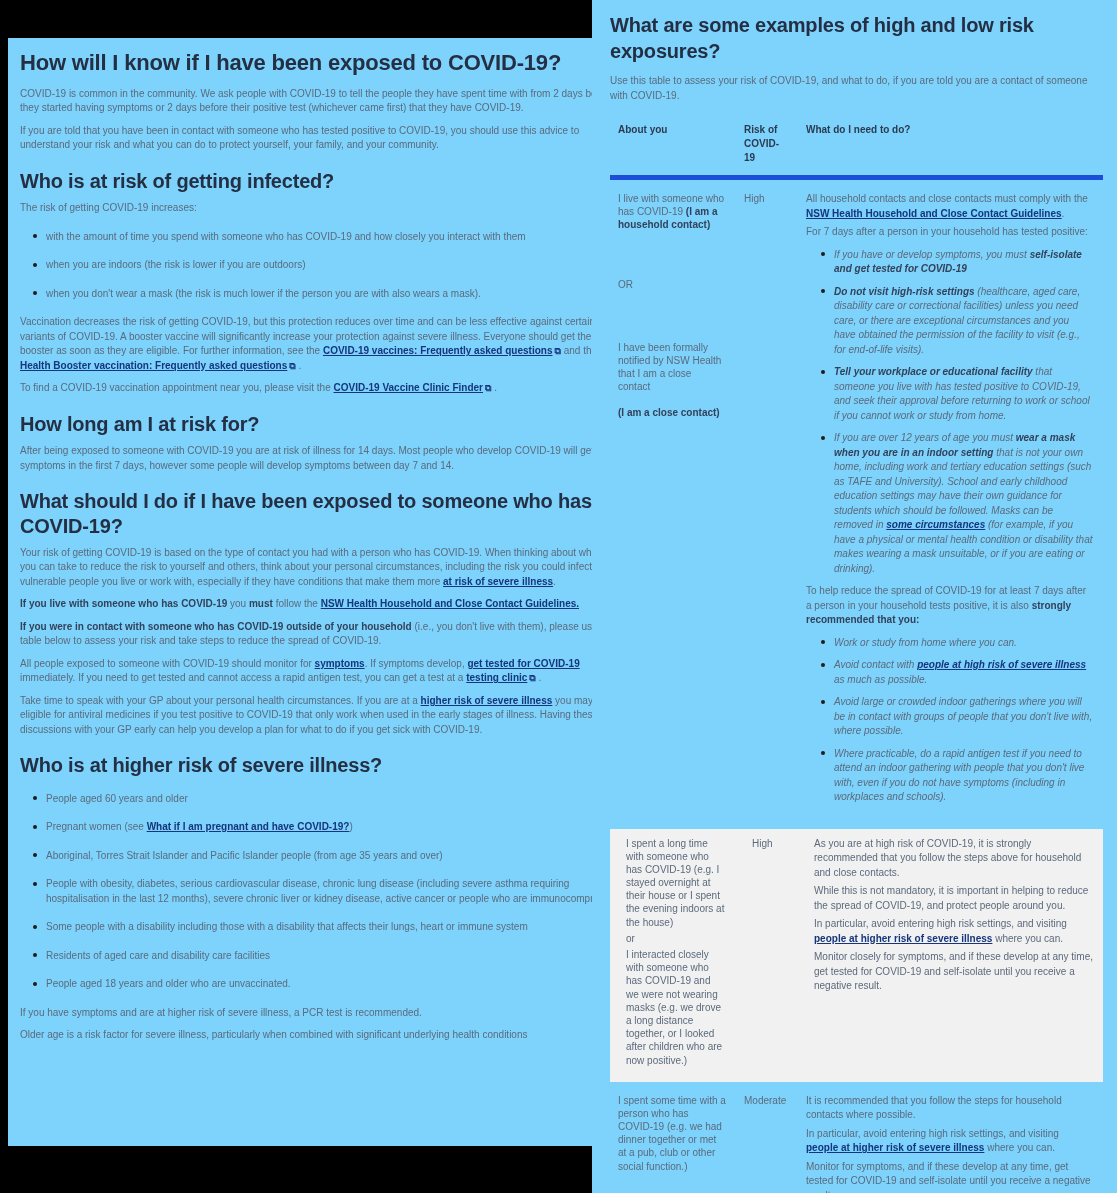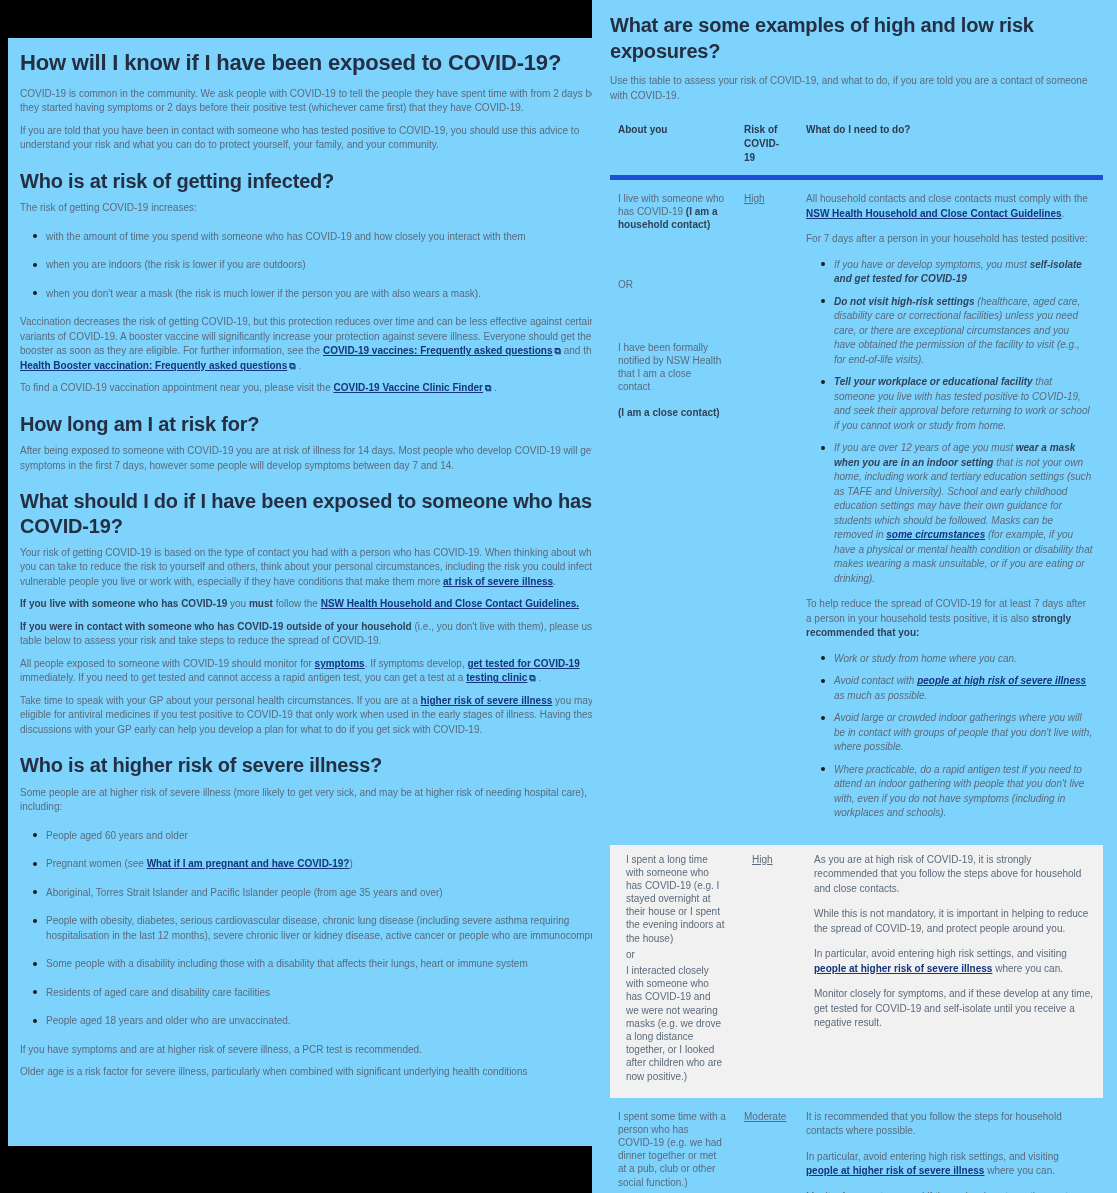--- a/index.html
+++ b/index.html
@@ -28,22 +28,22 @@
   .ext { color:#16357c; font-size:9px; margin-left:2px; font-weight:bold; }
 
   table { width:100%; table-layout:fixed; border-collapse:separate; border-spacing:0 4px; margin-top:12px; }
   col.c-about { width:126px; } col.c-risk { width:62px; } col.c-todo { width:auto; }
   th { text-align:left; vertical-align:top; font-size:10px; line-height:1.4; color:#2c3a50;
        padding:4px 8px 10px 8px; border-bottom:5px solid #1d4ed8; }
   td { vertical-align:top; font-size:10px; color:#5b6a7c; padding:8px 10px 12px 8px; }
   tr.gray td { background:#f1f1f1;padding-left:16px; }
   td.about p { line-height:1.32; margin:3px 0; }
   td.about p:first-child { margin-top:0; }
-  td.risk { line-height:1.32;text-decoration:underline; }
-  td.todo p { margin:11px 0; }
+  td.risk { line-height:1.32; }
+  td.todo p { margin:4px 0; }
   td.todo p:first-child { margin-top:0; }
   td.todo ul { margin:7px 0 7px 12px;font-style:italic; }
   td.todo li { margin:8px 0; }
   .spacer { width:100%; }
 </style>
 </head>
 <body>
 
 <div class="page" id="page-left">
   <div id="left-blocks">
@@ -61,21 +61,20 @@
       <p><span>To find a COVID-19 vaccination appointment near you, please visit the </span><a href="#" class="link">COVID-19 Vaccine Clinic Finder</a><span class="ext">⧉</span><span> .</span></p>
       <h2><span>How long am I at risk for?</span></h2>
       <p><span>After being exposed to someone with COVID-19 you are at risk of illness for 14 days. Most people who develop COVID-19 will get symptoms in the first 7 days, however some people will develop symptoms between day 7 and 14.</span></p>
       <h2><span>What should I do if I have been exposed to someone who has COVID-19?</span></h2>
       <p><span>Your risk of getting COVID-19 is based on the type of contact you had with a person who has COVID-19. When thinking about what steps you can take to reduce the risk to yourself and others, think about your personal circumstances, including the risk you could infect vulnerable people you live or work with, especially if they have conditions that make them more </span><a href="#" class="link">at risk of severe illness</a><span>.</span></p>
       <p><span class="bold">If you live with someone who has COVID-19</span><span> you </span><span class="bold">must</span><span> follow the </span><a href="#" class="link">NSW Health Household and Close Contact Guidelines.</a></p>
       <p><span class="bold">If you were in contact with someone who has COVID-19 outside of your household</span><span> (i.e., you don't live with them), please use the table below to assess your risk and take steps to reduce the spread of COVID-19.</span></p>
       <p><span>All people exposed to someone with COVID-19 should monitor for </span><a href="#" class="link">symptoms</a><span>. If symptoms develop, </span><a href="#" class="link">get tested for COVID-19</a><span> immediately. If you need to get tested and cannot access a rapid antigen test, you can get a test at a </span><a href="#" class="link">testing clinic</a><span class="ext">⧉</span><span> .</span></p>
       <p><span>Take time to speak with your GP about your personal health circumstances. If you are at a </span><a href="#" class="link">higher risk of severe illness</a><span> you may be eligible for antiviral medicines if you test positive to COVID-19 that only work when used in the early stages of illness. Having these discussions with your GP early can help you develop a plan for what to do if you get sick with COVID-19.</span></p>
       <h2><span>Who is at higher risk of severe illness?</span></h2>
-      <p><span>Some people are at higher risk of severe illness (more likely to get very sick, and may be at higher risk of needing hospital care), including:</span></p>
       <ul>
         <li><span>People aged 60 years and older</span></li>
         <li><span>Pregnant women (see </span><a href="#" class="link">What if I am pregnant and have COVID-19?</a><span>)</span></li>
         <li><span>Aboriginal, Torres Strait Islander and Pacific Islander people (from age 35 years and over)</span></li>
         <li><span>People with obesity, diabetes, serious cardiovascular disease, chronic lung disease (including severe asthma requiring hospitalisation in the last 12 months), severe chronic liver or kidney disease, active cancer or people who are immunocompromised</span></li>
         <li><span>Some people with a disability including those with a disability that affects their lungs, heart or immune system</span></li>
         <li><span>Residents of aged care and disability care facilities</span></li>
         <li><span>People aged 18 years and older who are unvaccinated.</span></li>
       </ul>
       <p><span>If you have symptoms and are at higher risk of severe illness, a PCR test is recommended.</span></p>

